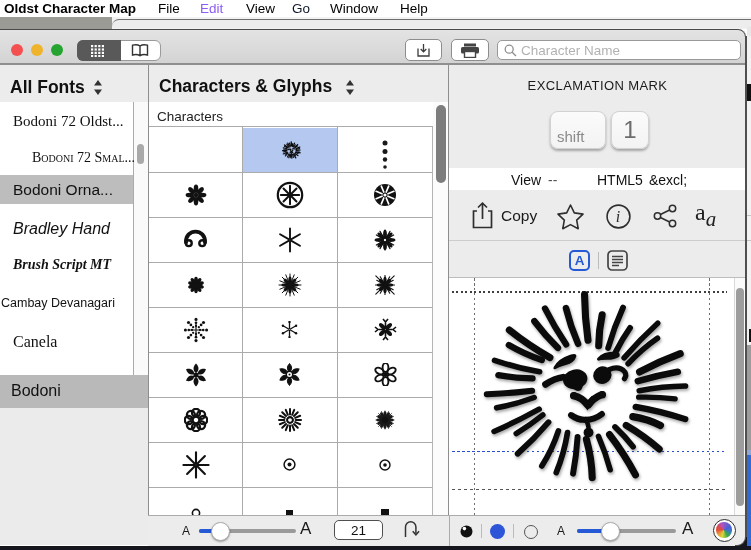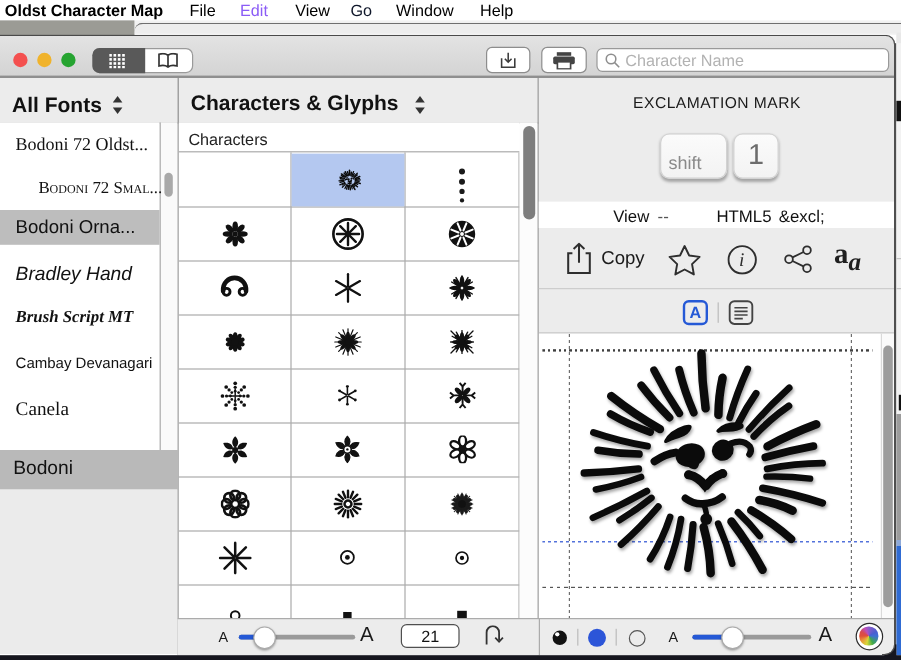--- a/index.html
+++ b/index.html
@@ -90,21 +90,21 @@
     <path d="M5,0 L9,5.4 L1,5.4 Z" fill="#333"></path>
       <path d="M5,15 L9,9.6 L1,9.6 Z" fill="#333"></path>
   </svg>
 
   <div class="abs" style="left:0;top:175px;width:133px;height:29px;background:#bdbdbd;"></div>
   <div class="abs" style="left:13px;top:113px;font-size:15px;font-family:'Liberation Serif',serif;color:#111;">Bodoni 72 Oldst...</div>
   <div class="abs" style="left:13px;top:150px;font-size:14px;font-family:'Liberation Serif',serif;font-variant:small-caps;color:#111;margin-left:19px;">Bodoni 72 Smal...</div>
   <div class="abs" style="left:13px;top:220px;font-size:16px;font-style:italic;color:#111;">Bradley Hand</div>
   <div class="abs" style="left:13px;top:181px;font-size:15.5px;color:#111;">Bodoni Orna...</div>
   <div class="abs" style="left:13px;top:257px;font-size:14px;font-family:'Liberation Serif',serif;font-style:italic;font-weight:bold;color:#111;">Brush Script MT</div>
-  <div class="abs" style="left:13px;top:296px;font-size:12.5px;color:#111;">Cambay Devanagari</div>
+  <div class="abs" style="left:1px;top:296px;font-size:12.5px;color:#111;">Cambay Devanagari</div>
   <div class="abs" style="left:13px;top:333px;font-size:16px;font-family:'Liberation Serif',serif;color:#111;">Canela</div>
 
   <div class="abs" style="left:0;top:375px;width:148px;height:33px;background:#b9b9b9;"></div>
   <div class="abs" style="left:11px;top:382px;font-size:16px;color:#111;">Bodoni</div>
   <div class="abs" style="left:0;top:408px;width:148px;height:137px;background:#ebebeb;"></div>
   <div class="abs" style="left:148px;top:64px;width:1px;height:482px;background:#8e8e8e;"></div>
 
   <div class="abs" style="left:159px;top:76px;font-size:17.5px;font-weight:bold;color:#111;">Characters &amp; Glyphs</div>
   <svg class="abs" style="left:345px;top:80px;" width="10" height="15" viewBox="0 0 10 15">
     <path d="M5,0 L9,5.4 L1,5.4 Z" fill="#333"></path>
@@ -601,21 +601,21 @@
     <text x="12" y="18" font-size="16" font-style="italic" font-family="Liberation Serif,serif" fill="#2e2e2e" text-anchor="middle">i</text>
   </svg>
   <svg class="abs" style="left:653px;top:204px;" width="24" height="24" viewBox="0 0 24 24">
     <g fill="none" stroke="#2e2e2e" stroke-width="1.5">
       <circle cx="19.5" cy="4.5" r="3.2"></circle>
         <circle cx="4.5" cy="12" r="3.2"></circle>
         <circle cx="19.5" cy="19.5" r="3.2"></circle>
       <path d="M7.4,10.5 L16.6,6 M7.4,13.5 L16.6,18"></path>
     </g>
   </svg>
-  <div class="abs" style="left:695px;top:199px;font-size:24px;font-family:'Liberation Serif',serif;color:#1f1f1f;font-weight:bold;">a<span style="font-size:21px;font-style:italic;vertical-align:-6px;">a</span></div>
+  <div class="abs" style="left:695px;top:199px;font-size:24px;font-family:'Liberation Serif',serif;color:#1f1f1f;">a<span style="font-size:21px;font-style:italic;vertical-align:-6px;">a</span></div>
   <div class="abs" style="left:449px;top:240px;width:297px;height:1px;background:#cdcdcd;"></div>
 
   <div class="abs" style="left:569px;top:250px;width:21px;height:21px;border:2px solid #2559d6;border-radius:5px;box-sizing:border-box;"></div>
   <div class="abs" style="left:569px;top:252.5px;width:21px;text-align:center;font-size:13.5px;font-weight:bold;color:#2559d6;">A</div>
   <div class="abs" style="left:598px;top:252px;width:1px;height:17px;background:#bbb;"></div>
   <svg class="abs" style="left:607px;top:250px;" width="21" height="21" viewBox="0 0 21 21">
     <rect x="1" y="1" width="19" height="19" rx="4" fill="none" stroke="#444" stroke-width="1.7"></rect>
     <g stroke="#444" stroke-width="1.3">
         <path d="M5,6.5 h11 M5,9.5 h11 M5,12.5 h11 M5,15.5 h7"></path>
       </g>

